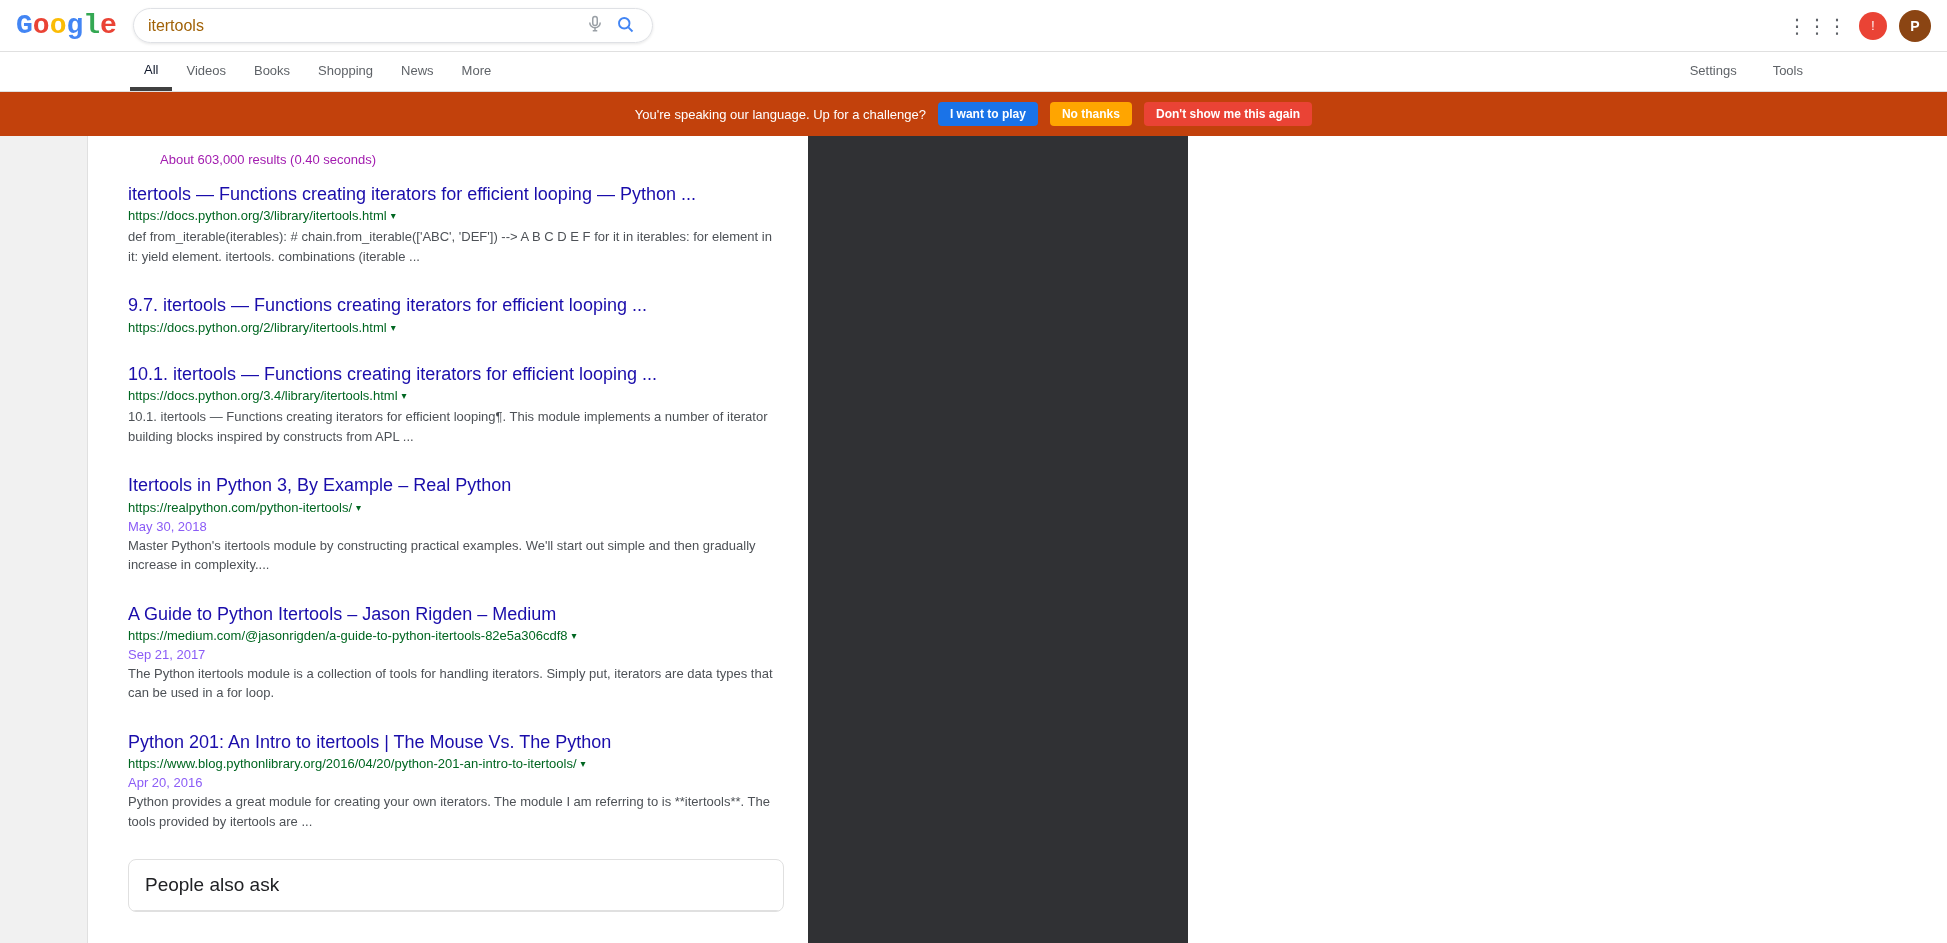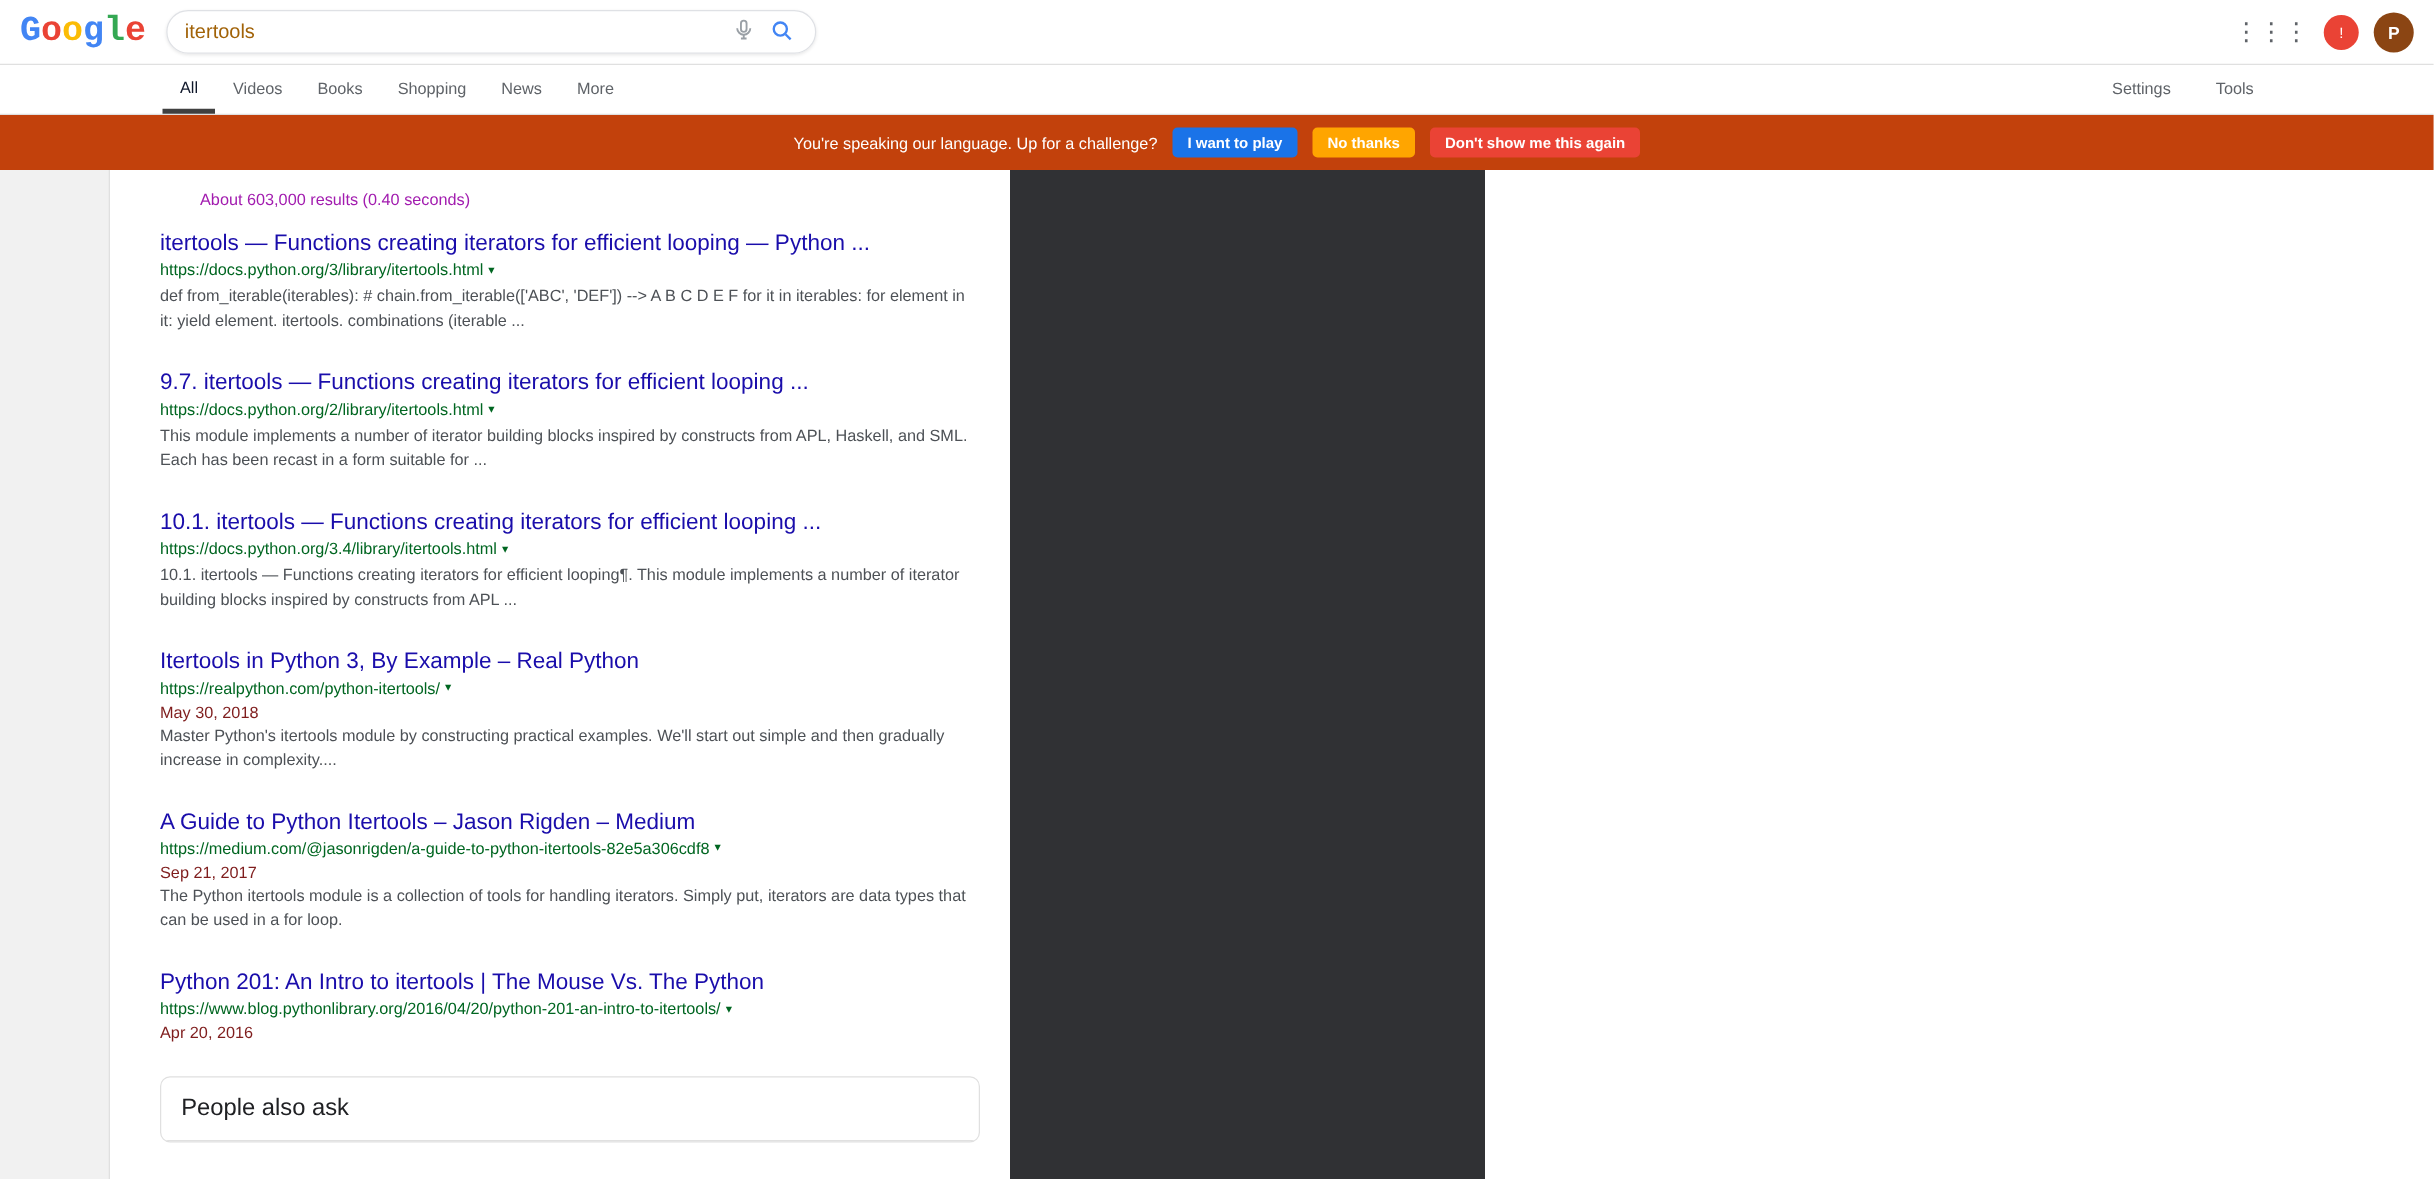--- a/index.html
+++ b/index.html
@@ -220,21 +220,21 @@
 
     
     .right-panel {
       width: 380px;
       background: #303134;
       min-height: 800px;
     }
 
     .date-snippet {
       font-size: 13px;
-      color: #7f1d1d;
+      color: #8b5cf6;
     }
   </style>
 </head>
 <body>
 
 <div class="header">
   <div class="logo">
     <span class="logo-g">G</span><span class="logo-o1">o</span><span class="logo-o2">o</span><span class="logo-g2">g</span><span class="logo-l">l</span><span class="logo-e">e</span>
   </div>
   <div class="search-bar-container">
@@ -299,21 +299,20 @@
       </div>
       <div class="result-snippet">def from_iterable(iterables): # chain.from_iterable(['ABC', 'DEF']) --&gt; A B C D E F for it in iterables: for element in it: yield element. itertools. combinations (iterable ...</div>
     </div>
 
     <div class="search-result">
       <a class="result-title">9.7. itertools — Functions creating iterators for efficient looping ...</a>
       <div class="result-url-row">
         <span class="result-url">https://docs.python.org/2/library/itertools.html</span>
         <span class="result-arrow">▾</span>
       </div>
-      <div class="result-snippet">This module implements a number of iterator building blocks inspired by constructs from APL, Haskell, and SML. Each has been recast in a form suitable for ...</div>
     </div>
 
     <div class="search-result">
       <a class="result-title">10.1. itertools — Functions creating iterators for efficient looping ...</a>
       <div class="result-url-row">
         <span class="result-url">https://docs.python.org/3.4/library/itertools.html</span>
         <span class="result-arrow">▾</span>
       </div>
       <div class="result-snippet">10.1. itertools — Functions creating iterators for efficient looping¶. This module implements a number of iterator building blocks inspired by constructs from APL ...</div>
     </div>
@@ -338,20 +337,21 @@
       <div class="result-snippet">The Python itertools module is a collection of tools for handling iterators. Simply put, iterators are data types that can be used in a for loop.</div>
     </div>
 
     <div class="search-result">
       <a class="result-title">Python 201: An Intro to itertools | The Mouse Vs. The Python</a>
       <div class="result-url-row">
         <span class="result-url">https://www.blog.pythonlibrary.org/2016/04/20/python-201-an-intro-to-itertools/</span>
         <span class="result-arrow">▾</span>
       </div>
       <div class="date-snippet" style="margin-bottom:2px;">Apr 20, 2016</div>
+      <div class="result-snippet">Python provides a great module for creating your own iterators. The module I am referring to is **itertools**. The tools provided by itertools are ...</div>
     </div>
 
     <div class="people-also-ask">
       <div class="paa-title">People also ask</div>
 
     </div>
 
   </div>
 
   <div class="right-panel"></div>

